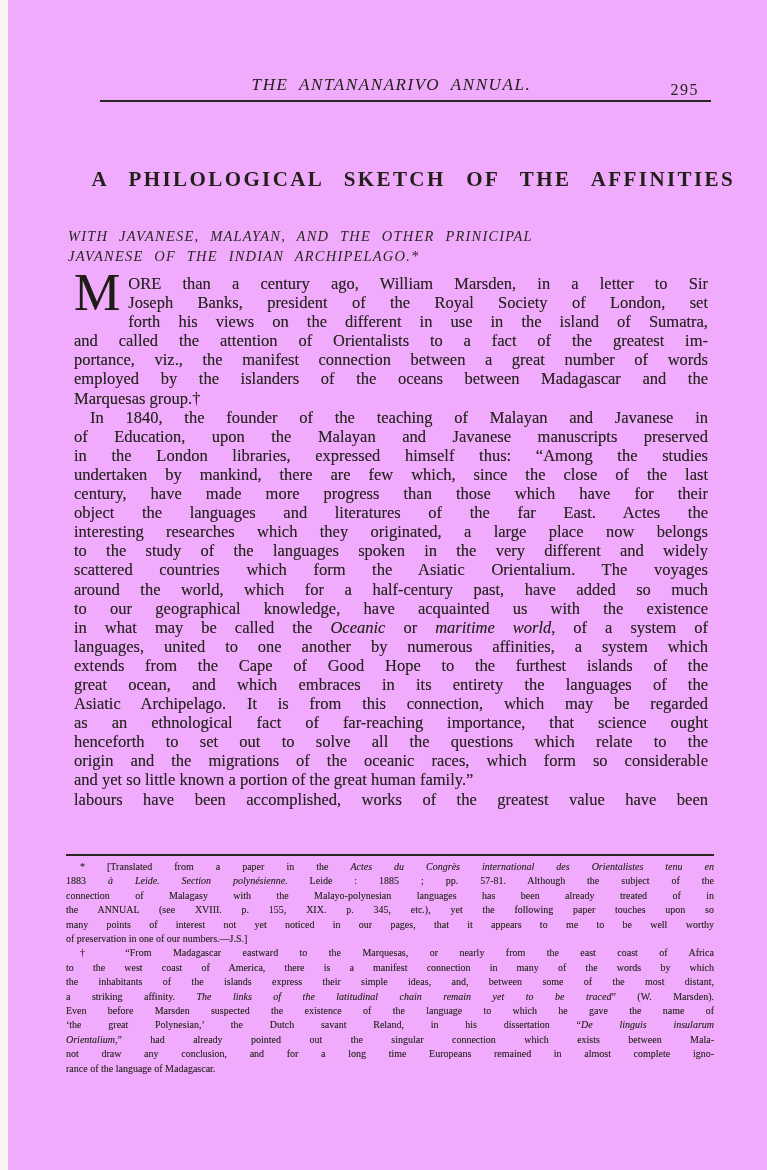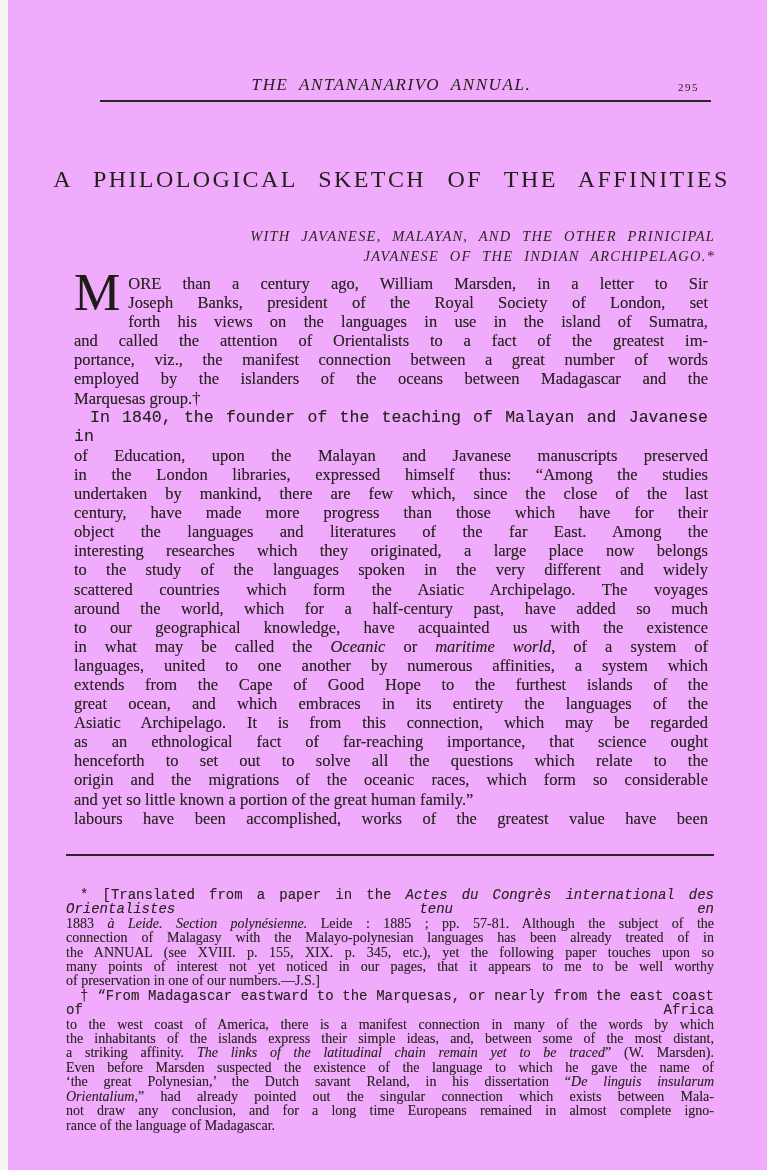--- a/index.html
+++ b/index.html
@@ -24,41 +24,42 @@
   .journal-title {
     display: inline-block;
     font-style: italic;
     font-size: 17px;
     letter-spacing: 1.6px;
     word-spacing: 5px;
     color: #232019;
   }
   .page-number {
     position: absolute; top: 81px; right: 76px;
-    font-size: 11px;
+    font-size: 16px;
     letter-spacing: 1.5px;
   }
   .header-rule {
     position: absolute; top: 100px; left: 92px;
     width: 611px; height: 2px;
     background: #2a2622;
   }
   
   .article-title {
     position: absolute; top: 163px; left: 40px; right: 40px;
-    text-align: center;
-    font-size: 24px;
+    text-align: right;
+    font-size: 21px;
     line-height: 33px;
     letter-spacing: 2.4px;
     word-spacing: 13px;
     color: #221f1b;
+    font-weight: bold;
   }
   .article-subtitle {
     position: absolute; top: 226px; left: 60px; right: 60px;
-    text-align: right;
+    text-align: left;
     font-style: italic;
     font-size: 14.5px;
     line-height: 20px;
     letter-spacing: 1.2px;
     word-spacing: 6px;
     color: #2a2621;
   }
   
   .body-text {
     position: absolute; top: 274px; left: 66px;
@@ -67,43 +68,42 @@
     line-height: 19.1px;
     color: #272320;
     text-shadow: 0 0 0.3px rgba(45,40,33,0.45);
   }
   .para { margin: 0; }
   .line {
     text-align: justify;
     text-align-last: justify;
   }
   .line.last { text-align-last: left; }
-  .line.indent { text-indent: 16px; font-family: Liberation Mono, monospace; }
+  .line.indent { text-indent: 16px; }
   .dropcap {
     float: left;
     font-size: 52px;
     line-height: 36px;
     height: 38px;
     margin: 1px 8px 0 0;
     color: #1f1c18;
   }
   
   .footnote-rule {
     position: absolute; top: 854px; left: 58px;
     width: 648px; height: 2px;
     background: #2a2622;
   }
   .footnotes {
     position: absolute; top: 860px; left: 58px;
     width: 648px;
-    font-size: 14px;
+    font-size: 10px;
     line-height: 14.4px;
     color: #2a2622;
     text-shadow: 0 0 0.3px rgba(45,40,33,0.4);
-    margin-top: 28px;
   }
   .footnotes .line.indent { text-indent: 14px; }
 </style>
 </head>
 <body>
 
 <div class="page">
 
   <div class="running-header">
     <span class="journal-title">THE ANTANANARIVO ANNUAL.</span>
@@ -119,36 +119,36 @@
   <div class="article-subtitle">
     <div>WITH JAVANESE, MALAYAN, AND THE OTHER PRINICIPAL</div>
     <div>JAVANESE OF THE INDIAN ARCHIPELAGO.*</div>
   </div>
 
   <div class="body-text" id="body-text">
       <div class="para">
         <span class="dropcap">M</span>
         <div class="line">ORE than a century ago, William Marsden, in a letter to Sir</div>
         <div class="line">Joseph Banks, president of the Royal Society of London, set</div>
-        <div class="line">forth his views on the languages in use in the island of Sumatra,</div>
+        <div class="line">forth his views on the different in use in the island of Sumatra,</div>
         <div class="line">and called the attention of Orientalists to a fact of the greatest im-</div>
         <div class="line">portance, viz., the manifest connection between a great number of words</div>
         <div class="line">employed by the islanders of the oceans between Madagascar and the</div>
         <div class="line last">Marquesas group.†</div>
       </div>
       <div class="para">
         <div class="line indent">In 1840, the founder of the teaching of Malayan and Javanese in</div>
         <div class="line">of Education, upon the Malayan and Javanese manuscripts preserved</div>
         <div class="line">in the London libraries, expressed himself thus: “Among the studies</div>
         <div class="line">undertaken by mankind, there are few which, since the close of the last</div>
         <div class="line">century, have made more progress than those which have for their</div>
-        <div class="line">object the languages and literatures of the far East. Among the</div>
+        <div class="line">object the languages and literatures of the far East. Actes the</div>
         <div class="line">interesting researches which they originated, a large place now belongs</div>
         <div class="line">to the study of the languages spoken in the very different and widely</div>
-        <div class="line">scattered countries which form the Asiatic Archipelago. The voyages</div>
+        <div class="line">scattered countries which form the Asiatic Orientalium. The voyages</div>
         <div class="line">around the world, which for a half-century past, have added so much</div>
         <div class="line">to our geographical knowledge, have acquainted us with the existence</div>
         <div class="line">in what may be called the <i>Oceanic</i> or <i>maritime world</i>, of a system of</div>
         <div class="line">languages, united to one another by numerous affinities, a system which</div>
         <div class="line">extends from the Cape of Good Hope to the furthest islands of the</div>
         <div class="line">great ocean, and which embraces in its entirety the languages of the</div>
         <div class="line">Asiatic Archipelago. It is from this connection, which may be regarded</div>
         <div class="line">as an ethnological fact of far-reaching importance, that science ought</div>
         <div class="line">henceforth to set out to solve all the questions which relate to the</div>
         <div class="line">origin and the migrations of the oceanic races, which form so considerable</div>

